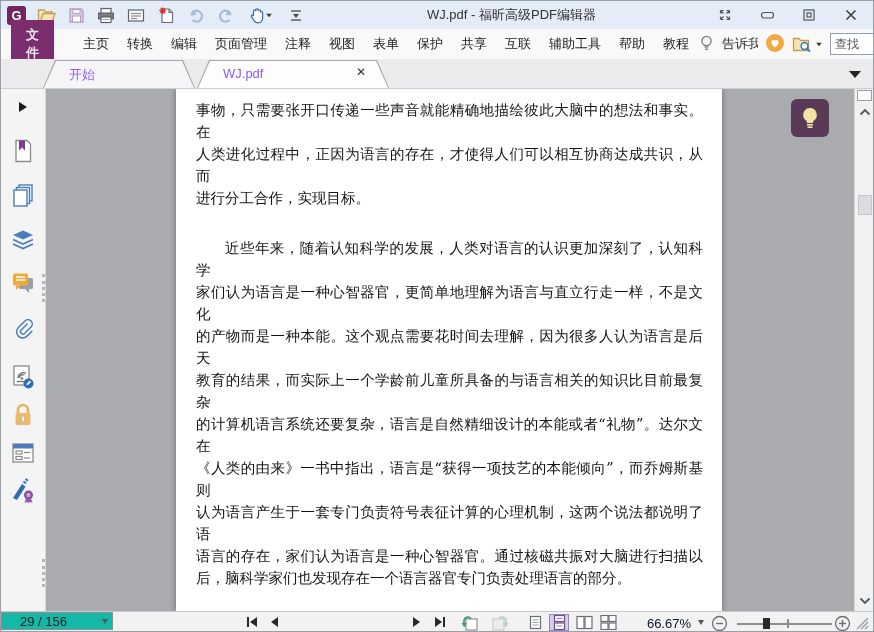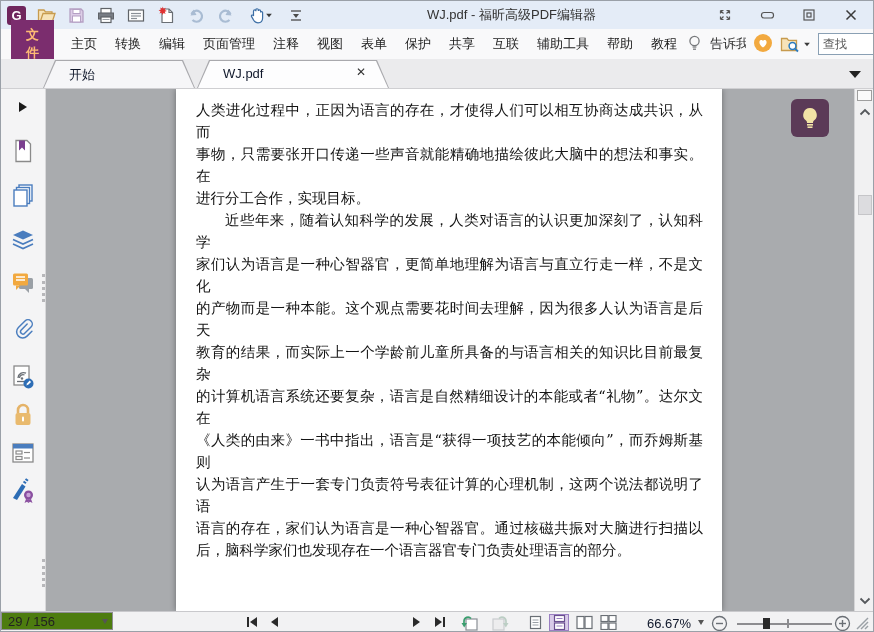--- a/index.html
+++ b/index.html
@@ -12,22 +12,22 @@
   .qat { display:flex; align-items:center; gap:10px; }
   .qat-btn { width:20px; height:20px; display:flex; align-items:center; justify-content:center; }
   .app-logo { width:19px; height:19px; background:#6f265d; border-radius:3px; color:#fff;
               font-weight:bold; font-size:13px; display:flex; align-items:center; justify-content:center; }
   .title { flex:1; text-align:center; font-size:13px; color:#333; }
   .winctl { display:flex; align-items:center; gap:26px; padding-right:8px; }
   .winbtn { width:16px; height:16px; display:flex; align-items:center; justify-content:center; }
 
   
   .menubar { height:30px; background:#f9f9fa; display:flex; align-items:center; padding-left:10px; }
-  .file-btn { background:#7b2d6e; color:#fdba74; font-weight:bold; font-size:13px;
-              padding:6px 15px; margin-right:8px; }
+  .file-btn { background:#7b2d6e; color:#e5e5e5; font-weight:bold; font-size:13px;
+              padding:6px 15px; margin-right:20px; }
   #menu-items { display:flex; align-items:center; }
   .menu-item { padding:0 9px; font-size:13px; color:#1d1d1d; white-space:nowrap; }
   .mb-right { margin-left:auto; display:flex; align-items:center; gap:7px; padding-right:2px; }
   .tellme { width:36px; overflow:hidden; white-space:nowrap; font-size:13px; color:#333; }
   .searchbox { width:112px; height:22px; background:#fff; border:1px solid #8aa0b4;
                display:flex; align-items:center; }
   .searchbox input { border:none; outline:none; flex:1; width:80px; font-size:12px; padding-left:4px;
                      font-family:"Liberation Sans",sans-serif; }
   .searchbox input::placeholder { color:#555; }
   .caret { width:0; height:0; border-left:4px solid transparent; border-right:4px solid transparent;
@@ -35,21 +35,21 @@
 
   
   .tabbar { height:30px; background:#ebebed; border-bottom:1px solid #cfcfd2; position:relative; }
   .tab { position:absolute; bottom:0; height:28px; }
   .tab-border,.tab-fill { position:absolute; inset:0;
       clip-path:polygon(12px 0, calc(100% - 12px) 0, 100% 100%, 0 100%); }
   .tab-border { background:#a9a9ad; }
   .tab-fill { inset:1px 1px 0 1px; background:#f6f6f8;
       clip-path:polygon(12px 0, calc(100% - 12px) 0, 100% 100%, 0 100%); }
   .tab.active .tab-fill { background:#fdfdfe; }
-  .tab-label { position:absolute; top:6px; left:26px; font-size:13px; color:#0f172a; z-index:2;text-align:center; }
+  .tab-label { position:absolute; top:6px; left:26px; font-size:13px; color:#8b5cf6; z-index:2;text-align:center; }
   .tab-close { position:absolute; top:5px; right:20px; z-index:2; font-size:12px; color:#333;
                width:16px; text-align:center; }
   .start-tab { left:42px; width:152px; }
   .doc-tab { left:196px; width:192px; }
   .tab-list-dd { position:absolute; right:12px; top:12px; width:0; height:0;
       border-left:6px solid transparent; border-right:6px solid transparent; border-top:7px solid #222; }
 
   
   .main { position:absolute; top:88px; left:0; width:874px; height:522px; overflow:hidden; }
   .sidebar { position:absolute; left:0; top:0; width:45px; height:100%; background:#f4f4f5;
@@ -58,41 +58,41 @@
               align-items:center; justify-content:center; }
   .side-dots { position:absolute; right:0; width:3px; border-right:3px dotted #b7b7ba; }
 
   .canvas { position:absolute; left:45px; top:0; right:0; bottom:0; background:#a9abae; overflow:hidden; }
   .page { position:absolute; left:130px; top:0; width:546px; height:100%; background:#fff;
           box-shadow:0 0 6px rgba(0,0,0,.38); }
   .page-text { position:absolute; top:10px; left:20px; width:507px;
                font-family:"DejaVu Serif","Liberation Serif",serif;
                font-size:14.5px; line-height:22px; color:#141414; }
   .line { text-align:justify; text-align-last:justify; }
-  .line.indent { text-indent:29px; }
+  .line.indent { text-indent:29px;margin-top:28px; }
   .line.plast { text-align-last:left; }
 
   .bulb-btn { position:absolute; right:46px; top:10px; width:38px; height:38px; background:#5b3a57;
               border-radius:6px; display:flex; align-items:center; justify-content:center; }
 
   .vscroll { position:absolute; right:0; top:0; width:21px; height:100%; background:#f1f1f2;
              border-left:1px solid #d5d5d7; }
   .vs-topbox { position:absolute; top:1px; left:2px; width:15px; height:11px; background:#fafafa;
                border:1px solid #9e9e9e; }
   .vs-up { position:absolute; top:15px; left:4px; }
   .vs-thumb { position:absolute; top:106px; left:3px; width:14px; height:20px; background:#dcdcdf;
               border:1px solid #c5c5c8; }
   .vs-down { position:absolute; bottom:3px; left:4px; }
 
   
   .statusbar { position:absolute; top:610px; left:0; width:874px; height:22px; background:#f2f2f3;
                border-top:1px solid #c9c9cc; font-size:13px; }
   .sb { position:absolute; top:3px; display:flex; align-items:center; justify-content:center; }
-  .pagebox { left:288px; top:2px; width:112px; height:18px; background:#4d7c0f; border:1px solid #8d8d92;
-             display:flex; align-items:center; font-size:13px; padding-left:6px;justify-content:space-between; }
+  .pagebox { left:288px; top:2px; width:112px; height:18px; background:#14b8a6; border:1px solid #8d8d92;
+             display:flex; align-items:center; font-size:13px; padding-left:18px;justify-content:space-between; }
   .pagebox .caret { margin-left:auto; margin-right:4px; border-top-color:#555;
                     border-left-width:3.5px; border-right-width:3.5px; }
   .vm { width:20px; height:17px; top:2px; }
   .vm.active { background:#d9cbe9; border:1px solid #9a7fc2; }
   .zoomtext { left:628px; width:62px; top:4px; justify-content:flex-end; color:#0f172a; }
   .zslider-track { position:absolute; left:736px; top:11px; width:95px; height:1.5px; background:#8d8d90; }
   .zslider-tick { position:absolute; left:786px; top:7px; width:1.5px; height:9px; background:#8d8d90; }
   .zslider-handle { position:absolute; left:762px; top:6px; width:7px; height:11px; background:#2a2a2a; }
 </style>
 </head>
@@ -335,22 +335,22 @@
         <path d="M16 21 l-1.5 4 2.5-1.2 1.5 1.2 .5-3.5z" fill="#8a4fa0"></path>
         <path d="M21 21 l1.5 4 -2.5-1.2 -1.5 1.2 -.5-3.5z" fill="#8a4fa0"></path>
       </svg>
     </div>
     <div class="side-dots" style="top:470px;height:28px;"></div>
   </div>
 
   <div class="canvas">
     <div class="page">
       <div class="page-text" id="page-text">
+          <div class="line">事物，只需要张开口传递一些声音就能精确地描绘彼此大脑中的想法和事实。在</div>
           <div class="line">人类进化过程中，正因为语言的存在，才使得人们可以相互协商达成共识，从而</div>
-          <div class="line">事物，只需要张开口传递一些声音就能精确地描绘彼此大脑中的想法和事实。在</div>
           <div class="line plast">进行分工合作，实现目标。</div>
           <div class="line indent">近些年来，随着认知科学的发展，人类对语言的认识更加深刻了，认知科学</div>
           <div class="line">家们认为语言是一种心智器官，更简单地理解为语言与直立行走一样，不是文化</div>
           <div class="line">的产物而是一种本能。这个观点需要花时间去理解，因为很多人认为语言是后天</div>
           <div class="line">教育的结果，而实际上一个学龄前儿童所具备的与语言相关的知识比目前最复杂</div>
           <div class="line">的计算机语言系统还要复杂，语言是自然精细设计的本能或者“礼物”。达尔文在</div>
           <div class="line">《人类的由来》一书中指出，语言是“获得一项技艺的本能倾向”，而乔姆斯基则</div>
           <div class="line">认为语言产生于一套专门负责符号表征计算的心理机制，这两个说法都说明了语</div>
           <div class="line">语言的存在，家们认为语言是一种心智器官。通过核磁共振对大脑进行扫描以</div>
           <div class="line plast">后，脑科学家们也发现存在一个语言器官专门负责处理语言的部分。</div>

